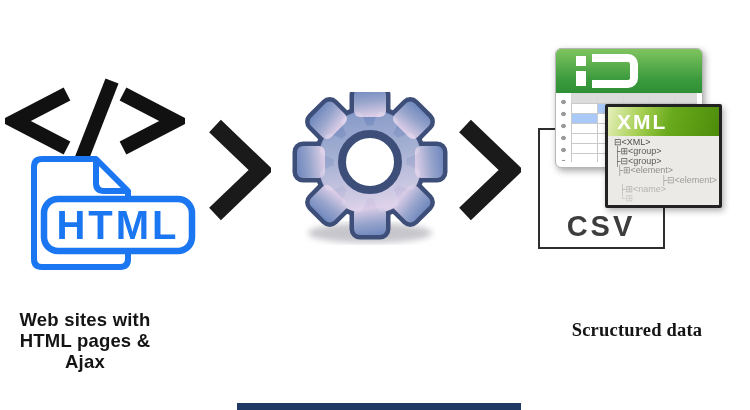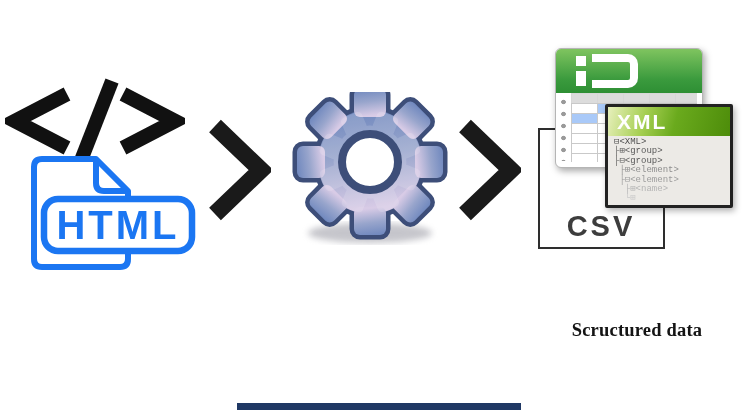--- a/index.html
+++ b/index.html
@@ -53,40 +53,40 @@
     background-image:
       linear-gradient(#c9c9c9 1px,rgba(0,0,0,0) 1px),
       linear-gradient(90deg,#c9c9c9 1px,rgba(0,0,0,0) 1px);
     background-size:100% 10px,26px 100%;
   }
   #sheet .grid-headrow{position:absolute;left:15px;top:44px;right:5px;height:10px;background:#d8d8d8;opacity:.9;}
   .sel-cell{position:absolute;width:25px;height:9px;background:#a9c9f8;}
   #sel-a{left:42px;top:55px;}
   #sel-b{left:16px;top:65px;}
   #xml-card{
-    left:605px;top:104px;width:128px;height:104px;z-index:3;
+    left:605px;top:104px;width:117px;height:104px;z-index:3;
     background:#eceae6;border:3px solid #222222;border-radius:2px;
     box-shadow:2px 3px 6px rgba(0,0,0,.3);box-sizing:border-box;
   }
   #xml-card .xml-head{
     position:absolute;left:0;top:0;right:0;height:29px;
     background:linear-gradient(105deg,#e8f0bd 0%,#a6cf52 30%,#6aaa1d 55%,#4d8c0a 100%);
     color:#ffffff;font-size:21px;font-weight:700;letter-spacing:2px;
     line-height:29px;padding-left:9px;box-sizing:border-box;
   }
   #xml-card .xml-tree{position:absolute;left:6px;top:31px;right:2px;bottom:1px;overflow:hidden;}
   .tline{
-    font-family:Liberation Mono, monospace;
+    font-family:Liberation Sans, sans-serif;
     font-size:9px;line-height:9.4px;white-space:pre;
   }
   .tline:nth-child(1){color:#4e4e4e;}
   .tline:nth-child(2){color:#5a5a5a;}
   .tline:nth-child(3){color:#5a5a5a;}
   .tline:nth-child(4){color:#8e8e8e;}
-  .tline:nth-child(5){color:#9c9c9c;}
+  .tline:nth-child(5){color:#9c9c9c;text-align:right;}
   .tline:nth-child(6){color:#b4b4b4;}
   .tline:nth-child(7){color:#c9c9c9;}
   
   #footer-bar{left:237px;top:403px;width:284px;height:7px;background:#1f3864;}
 </style>
 </head>
 <body>
 
 <div class="abs" style="left:0;top:0;width:750px;height:410px;">
 
@@ -163,17 +163,20 @@
       <div class="tline">⊟&lt;XML&gt;</div>
       <div class="tline">├⊞&lt;group&gt;</div>
       <div class="tline">├⊟&lt;group&gt;</div>
       <div class="tline"> ├⊞&lt;element&gt;</div>
       <div class="tline"> ├⊟&lt;element&gt;</div>
       <div class="tline">  ├⊞&lt;name&gt;</div>
       <div class="tline">  └⊞</div>
     </div>
   </div>
 
+  <div class="stage-label" id="label-1">Web sites with
+HTML pages &amp;
+Ajax</div>
   <div class="stage-label" id="label-3">Scructured data</div>
 
   <div class="abs" id="footer-bar"></div>
 
 </div>
 
 </body></html>

